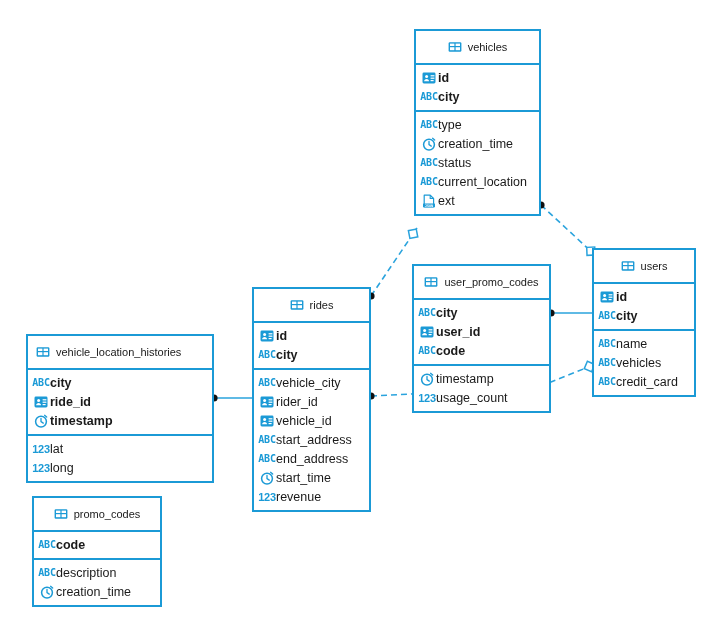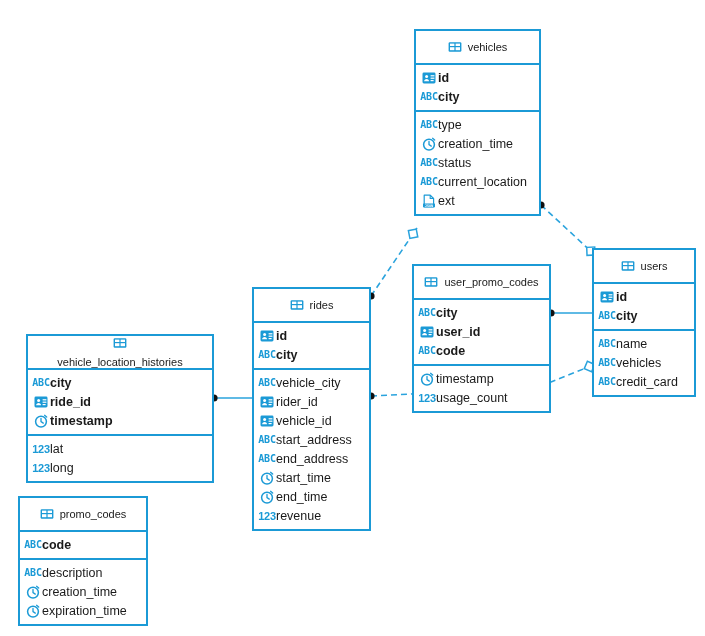--- a/index.html
+++ b/index.html
@@ -22,21 +22,21 @@
   .tbl-title{
     height:34px;
     display:flex;align-items:center;justify-content:center;
     gap:6px;
     border-bottom:2px solid #1b9ad6;
     font-size:11px;color:#1a1a1a;
     padding:0 8px;
     box-sizing:border-box;
     white-space:nowrap;
   }
-  .tbl-title.left{justify-content:flex-start;flex-direction:column;}
+  .tbl-title.left{justify-content:flex-start;}
   .sect{padding:3px 0 4px 0;}
   .sect + .sect{border-top:2px solid #1b9ad6;}
   .col{
     display:flex;align-items:center;gap:2px;
     height:19px;
     padding:0 7px 0 6px;
     font-size:12.5px;color:#1a1a1a;
     white-space:nowrap;
   }
   .col.pk{font-weight:bold;}
@@ -357,138 +357,118 @@
             <svg width="14" height="14" viewBox="0 0 14 14">
               <circle cx="7" cy="7.6" r="5.4" fill="none" stroke="#1b9ad6" stroke-width="1.5"></circle>
               <path d="M7 4.4 V7.6 L9.3 9.1" fill="none" stroke="#1b9ad6" stroke-width="1.3" stroke-linecap="round"></path>
               <path d="M10.6 1.3 l2.1 1.7" stroke="#1b9ad6" stroke-width="1.3" stroke-linecap="round"></path>
             </svg>
           </span>
           <span>start_time</span>
         </div>
         <div class="col">
           <span class="ico">
+            <span class="num">123</span>
+          </span>
+          <span>revenue</span>
+        </div>
+      </div>
+    </div>
+    <div class="table" style="left: 26px; top: 334px; width: 188px;">
+      <div class="tbl-title left">
+        <span class="ico">
+          <svg width="14" height="14" viewBox="0 0 14 14">
+            <rect x="0.6" y="2.2" width="12.8" height="9.6" rx="1.2" fill="#1b9ad6"></rect>
+            <rect x="2.0" y="3.6" width="4.4" height="2.4" fill="#fff"></rect>
+            <rect x="7.6" y="3.6" width="4.4" height="2.4" fill="#fff"></rect>
+            <rect x="2.0" y="7.2" width="4.4" height="3.0" fill="#fff"></rect>
+            <rect x="7.6" y="7.2" width="4.4" height="3.0" fill="#fff"></rect>
+          </svg>
+        </span>
+        <span>vehicle_location_histories</span>
+      </div>
+      <div class="sect">
+        <div class="col pk">
+          <span class="ico">
+            <span class="abc">ABC</span>
+          </span>
+          <span>city</span>
+        </div>
+        <div class="col pk">
+          <span class="ico">
+            <svg width="14" height="14" viewBox="0 0 14 14">
+              <rect x="0.5" y="1.5" width="13" height="11" rx="1.4" fill="#1b9ad6"></rect>
+              <circle cx="4.6" cy="5.4" r="1.5" fill="#fff"></circle>
+              <path d="M2.1 10.3c0-1.5 1.1-2.4 2.5-2.4s2.5 0.9 2.5 2.4z" fill="#fff"></path>
+              <rect x="8.6" y="4.2" width="3.8" height="1.2" fill="#fff"></rect>
+              <rect x="8.6" y="6.6" width="3.8" height="1.2" fill="#fff"></rect>
+              <rect x="8.6" y="9.0" width="3.0" height="1.2" fill="#fff"></rect>
+            </svg>
+          </span>
+          <span>ride_id</span>
+        </div>
+        <div class="col pk">
+          <span class="ico">
             <svg width="14" height="14" viewBox="0 0 14 14">
               <circle cx="7" cy="7.6" r="5.4" fill="none" stroke="#1b9ad6" stroke-width="1.5"></circle>
               <path d="M7 4.4 V7.6 L9.3 9.1" fill="none" stroke="#1b9ad6" stroke-width="1.3" stroke-linecap="round"></path>
               <path d="M10.6 1.3 l2.1 1.7" stroke="#1b9ad6" stroke-width="1.3" stroke-linecap="round"></path>
             </svg>
           </span>
-          <span>end_time</span>
-        </div>
+          <span>timestamp</span>
+        </div>
+      </div>
+      <div class="sect">
         <div class="col">
           <span class="ico">
             <span class="num">123</span>
           </span>
-          <span>revenue</span>
-        </div>
-      </div>
-    </div>
-    <div class="table" style="left: 26px; top: 334px; width: 188px;">
-      <div class="tbl-title left">
-        <span class="ico">
-          <svg width="14" height="14" viewBox="0 0 14 14">
-            <rect x="0.6" y="2.2" width="12.8" height="9.6" rx="1.2" fill="#1b9ad6"></rect>
-            <rect x="2.0" y="3.6" width="4.4" height="2.4" fill="#fff"></rect>
-            <rect x="7.6" y="3.6" width="4.4" height="2.4" fill="#fff"></rect>
-            <rect x="2.0" y="7.2" width="4.4" height="3.0" fill="#fff"></rect>
-            <rect x="7.6" y="7.2" width="4.4" height="3.0" fill="#fff"></rect>
-          </svg>
-        </span>
-        <span>vehicle_location_histories</span>
-      </div>
-      <div class="sect">
-        <div class="col pk">
-          <span class="ico">
-            <span class="abc">ABC</span>
-          </span>
-          <span>city</span>
-        </div>
-        <div class="col pk">
-          <span class="ico">
-            <svg width="14" height="14" viewBox="0 0 14 14">
-              <rect x="0.5" y="1.5" width="13" height="11" rx="1.4" fill="#1b9ad6"></rect>
-              <circle cx="4.6" cy="5.4" r="1.5" fill="#fff"></circle>
-              <path d="M2.1 10.3c0-1.5 1.1-2.4 2.5-2.4s2.5 0.9 2.5 2.4z" fill="#fff"></path>
-              <rect x="8.6" y="4.2" width="3.8" height="1.2" fill="#fff"></rect>
-              <rect x="8.6" y="6.6" width="3.8" height="1.2" fill="#fff"></rect>
-              <rect x="8.6" y="9.0" width="3.0" height="1.2" fill="#fff"></rect>
-            </svg>
-          </span>
-          <span>ride_id</span>
-        </div>
-        <div class="col pk">
+          <span>lat</span>
+        </div>
+        <div class="col">
+          <span class="ico">
+            <span class="num">123</span>
+          </span>
+          <span>long</span>
+        </div>
+      </div>
+    </div>
+    <div class="table" style="left: 32px; top: 496px; width: 130px;">
+      <div class="tbl-title">
+        <span class="ico">
+          <svg width="14" height="14" viewBox="0 0 14 14">
+            <rect x="0.6" y="2.2" width="12.8" height="9.6" rx="1.2" fill="#1b9ad6"></rect>
+            <rect x="2.0" y="3.6" width="4.4" height="2.4" fill="#fff"></rect>
+            <rect x="7.6" y="3.6" width="4.4" height="2.4" fill="#fff"></rect>
+            <rect x="2.0" y="7.2" width="4.4" height="3.0" fill="#fff"></rect>
+            <rect x="7.6" y="7.2" width="4.4" height="3.0" fill="#fff"></rect>
+          </svg>
+        </span>
+        <span>promo_codes</span>
+      </div>
+      <div class="sect">
+        <div class="col pk">
+          <span class="ico">
+            <span class="abc">ABC</span>
+          </span>
+          <span>code</span>
+        </div>
+      </div>
+      <div class="sect">
+        <div class="col">
+          <span class="ico">
+            <span class="abc">ABC</span>
+          </span>
+          <span>description</span>
+        </div>
+        <div class="col">
           <span class="ico">
             <svg width="14" height="14" viewBox="0 0 14 14">
               <circle cx="7" cy="7.6" r="5.4" fill="none" stroke="#1b9ad6" stroke-width="1.5"></circle>
               <path d="M7 4.4 V7.6 L9.3 9.1" fill="none" stroke="#1b9ad6" stroke-width="1.3" stroke-linecap="round"></path>
               <path d="M10.6 1.3 l2.1 1.7" stroke="#1b9ad6" stroke-width="1.3" stroke-linecap="round"></path>
             </svg>
           </span>
-          <span>timestamp</span>
-        </div>
-      </div>
-      <div class="sect">
-        <div class="col">
-          <span class="ico">
-            <span class="num">123</span>
-          </span>
-          <span>lat</span>
-        </div>
-        <div class="col">
-          <span class="ico">
-            <span class="num">123</span>
-          </span>
-          <span>long</span>
-        </div>
-      </div>
-    </div>
-    <div class="table" style="left: 18px; top: 496px; width: 130px;">
-      <div class="tbl-title">
-        <span class="ico">
-          <svg width="14" height="14" viewBox="0 0 14 14">
-            <rect x="0.6" y="2.2" width="12.8" height="9.6" rx="1.2" fill="#1b9ad6"></rect>
-            <rect x="2.0" y="3.6" width="4.4" height="2.4" fill="#fff"></rect>
-            <rect x="7.6" y="3.6" width="4.4" height="2.4" fill="#fff"></rect>
-            <rect x="2.0" y="7.2" width="4.4" height="3.0" fill="#fff"></rect>
-            <rect x="7.6" y="7.2" width="4.4" height="3.0" fill="#fff"></rect>
-          </svg>
-        </span>
-        <span>promo_codes</span>
-      </div>
-      <div class="sect">
-        <div class="col pk">
-          <span class="ico">
-            <span class="abc">ABC</span>
-          </span>
-          <span>code</span>
-        </div>
-      </div>
-      <div class="sect">
-        <div class="col">
-          <span class="ico">
-            <span class="abc">ABC</span>
-          </span>
-          <span>description</span>
-        </div>
-        <div class="col">
-          <span class="ico">
-            <svg width="14" height="14" viewBox="0 0 14 14">
-              <circle cx="7" cy="7.6" r="5.4" fill="none" stroke="#1b9ad6" stroke-width="1.5"></circle>
-              <path d="M7 4.4 V7.6 L9.3 9.1" fill="none" stroke="#1b9ad6" stroke-width="1.3" stroke-linecap="round"></path>
-              <path d="M10.6 1.3 l2.1 1.7" stroke="#1b9ad6" stroke-width="1.3" stroke-linecap="round"></path>
-            </svg>
-          </span>
           <span>creation_time</span>
-        </div>
-        <div class="col">
-          <span class="ico">
-            <svg width="14" height="14" viewBox="0 0 14 14">
-              <circle cx="7" cy="7.6" r="5.4" fill="none" stroke="#1b9ad6" stroke-width="1.5"></circle>
-              <path d="M7 4.4 V7.6 L9.3 9.1" fill="none" stroke="#1b9ad6" stroke-width="1.3" stroke-linecap="round"></path>
-              <path d="M10.6 1.3 l2.1 1.7" stroke="#1b9ad6" stroke-width="1.3" stroke-linecap="round"></path>
-            </svg>
-          </span>
-          <span>expiration_time</span>
         </div>
       </div>
     </div>
   </div>
 
 </body></html>

